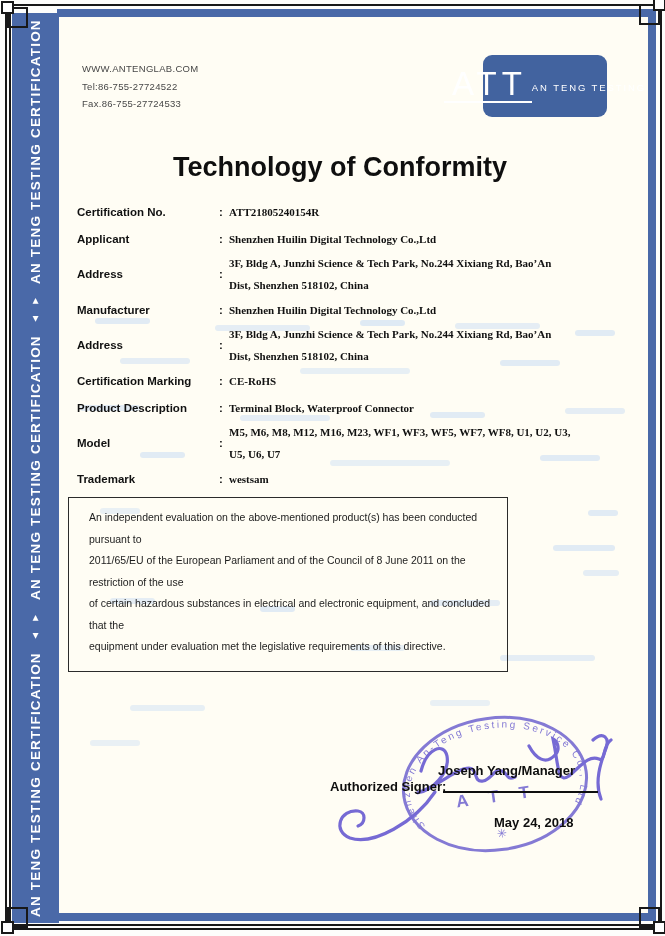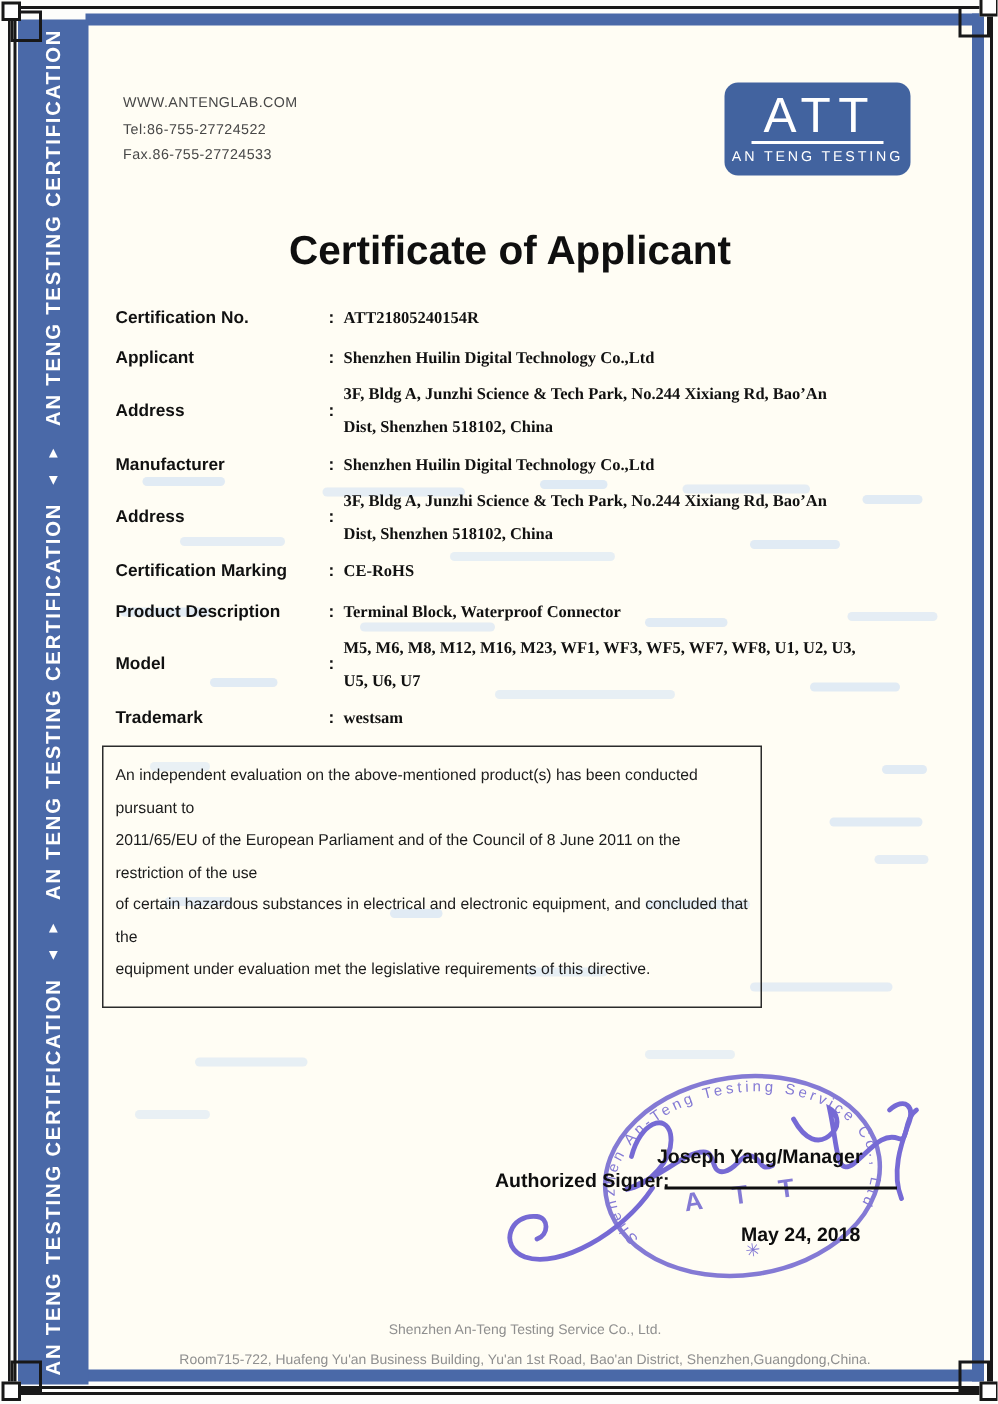--- a/index.html
+++ b/index.html
@@ -24,37 +24,37 @@
   .knot.tr{right:5px;top:4px;} .knot.tr::after{right:-8px;top:-8px;}
   .knot.bl{left:7px;bottom:8px;} .knot.bl::after{left:-8px;bottom:-8px;}
   .knot.br{right:5px;bottom:8px;} .knot.br::after{right:-8px;bottom:-8px;}
 
   .paper{position:absolute;left:59px;top:17px;right:17px;bottom:23px;background:#fffdf4;z-index:1;}
   .wm{position:absolute;border-radius:4px;z-index:1;}
 
   
   .contact{position:absolute;left:82px;top:60px;z-index:3;color:#474747;font-size:9.5px;line-height:17.5px;letter-spacing:.3px;}
   .logo{position:absolute;left:483px;top:55px;width:124px;height:62px;border-radius:9px;z-index:3;
-    display:flex;flex-direction:column;align-items:center;justify-content:center;}
+    display:flex;flex-direction:row;align-items:center;justify-content:center;}
   .logo .acr{color:#fff;font-size:33px;line-height:30px;letter-spacing:5px;padding:0 5px 2px 8px;border-bottom:2px solid #fff;}
   .logo .sub{color:#fff;font-size:9.5px;letter-spacing:1.9px;margin-top:3px;white-space:nowrap;}
 
   
   .title{position:absolute;left:60px;top:152px;width:560px;text-align:center;z-index:3;
     font-size:27px;font-weight:bold;color:#0f0f0f;}
   .fields{position:absolute;left:77px;top:198px;width:536px;z-index:3;}
   .row{display:flex;align-items:center;min-height:27px;}
   .row.tall{min-height:44px;}
   .row .lbl{width:136px;font-size:11.5px;font-weight:bold;color:#111;}
   .row .col{width:16px;font-size:11.5px;font-weight:bold;color:#111;text-align:center;}
   .row .val{width:382px;font-size:11px;font-weight:bold;color:#111;line-height:22px;white-space:pre-line;font-family:Liberation Serif, serif;}
 
   
   .statement{position:absolute;left:68px;top:497px;width:440px;box-sizing:border-box;z-index:3;
-    border:1px solid #2b2b2b;padding:9px 7px 13px 8px;background:transparent;
+    border:1px solid #2b2b2b;padding:9px 7px 13px 20px;background:transparent;
     font-size:10.5px;line-height:21.5px;color:#1c1c1c;white-space:pre-line;}
 
   .rohs{position:absolute;left:72px;top:598px;z-index:3;font-size:76px;font-weight:bold;
     letter-spacing:2px;color:#0b0b0b;line-height:90px;}
 
   
   .stamp{position:absolute;left:305px;top:698px;width:320px;height:178px;z-index:2;opacity:.92;}
   .sig-label{position:absolute;left:330px;top:779px;z-index:4;font-size:13px;font-weight:bold;color:#0e0e0e;}
   .sig-line{position:absolute;left:443px;top:791px;width:155px;height:2px;background:#0e0e0e;z-index:4;}
   .sig-name{position:absolute;left:438px;top:763px;z-index:4;font-size:13px;font-weight:bold;color:#0e0e0e;}
@@ -124,21 +124,21 @@
     <div>WWW.ANTENGLAB.COM</div>
     <div>Tel:86-755-27724522</div>
     <div>Fax.86-755-27724533</div>
   </div>
 
   <div class="logo" style="background:#42639f">
     <div class="acr">ATT</div>
     <div class="sub">AN TENG TESTING</div>
   </div>
 
-  <div class="title">Certificate of Applicant</div>
+  <div class="title">Technology of Conformity</div>
 
   <div class="fields">
     <div class="row">
       <span class="lbl">Certification No.</span>
       <span class="col">:</span>
       <span class="val">ATT21805240154R</span>
     </div>
     <div class="row">
       <span class="lbl">Applicant</span>
       <span class="col">:</span>
@@ -208,18 +208,14 @@
       <path d="M130,94 C110,124 68,148 45,140 C27,133 35,111 53,113 C61,114 61,125 53,128"></path>
       <path d="M288,42 C298,33 306,39 300,53 C296,64 289,84 296,101"></path>
     </g>
   </svg>
 
   <div class="sig-label">Authorized Signer:</div>
   <div class="sig-line"></div>
   <div class="sig-name">Joseph Yang/Manager</div>
   <div class="sig-date">May 24, 2018</div>
 
-  <div class="footer">
-    <div>Shenzhen An-Teng Testing Service Co., Ltd.</div>
-    <div>Room715-722, Huafeng Yu'an Business Building, Yu'an 1st Road, Bao'an District, Shenzhen,Guangdong,China.</div>
-  </div>
 
 </div>
 
 </body></html>

